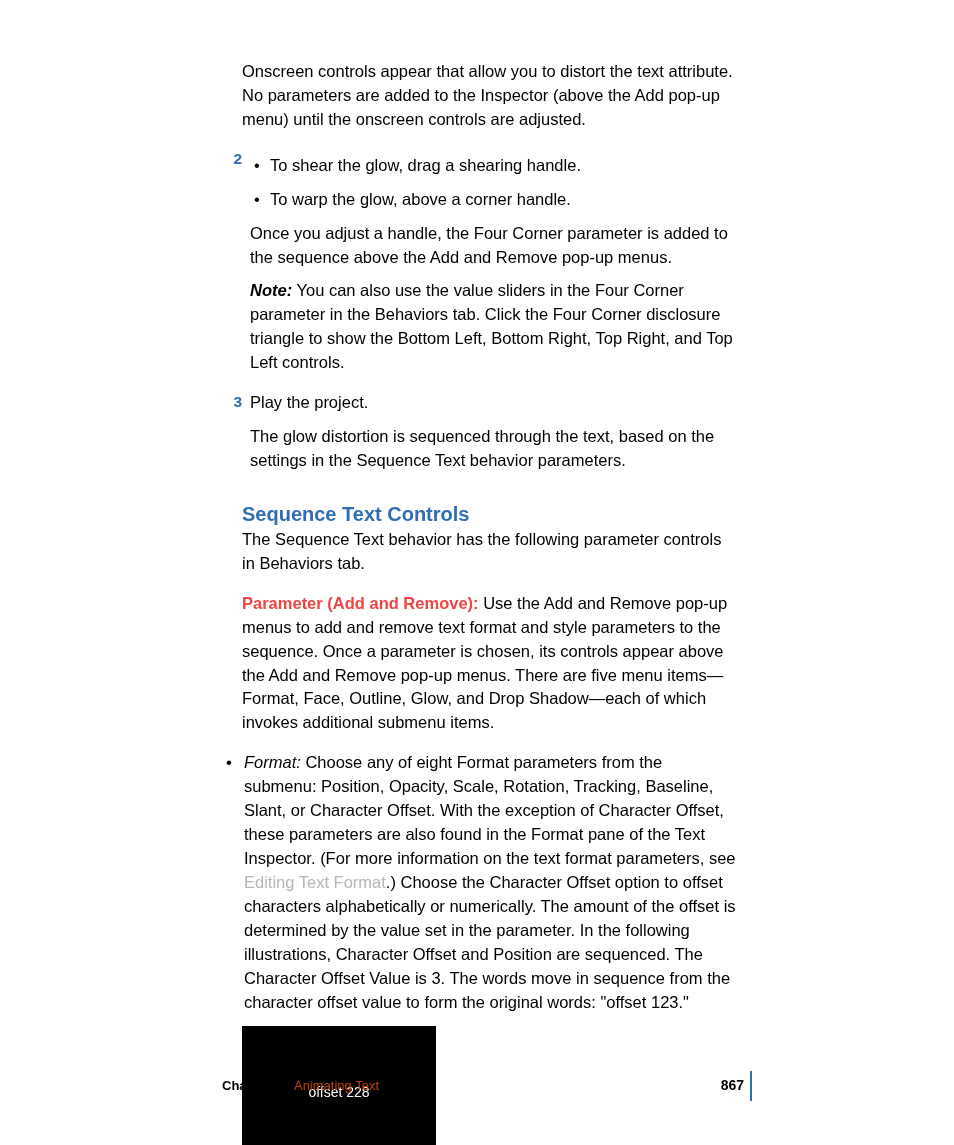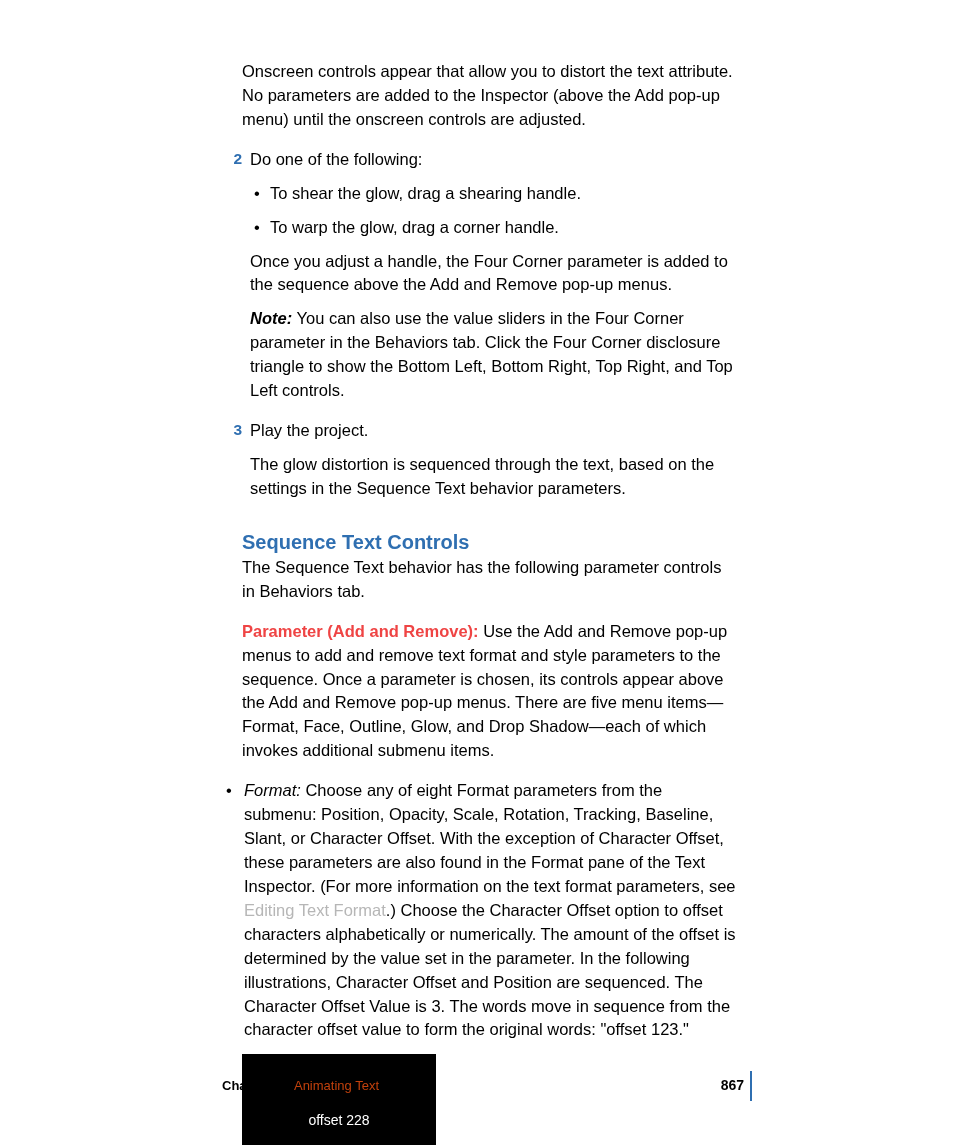--- a/index.html
+++ b/index.html
@@ -178,24 +178,23 @@
 </head>
 <body>
 
 <div class="page">
 
   <p class="body-text intro-block">Onscreen controls appear that allow you to distort the text attribute. No parameters are added to the Inspector (above the Add pop-up menu) until the onscreen controls are adjusted.</p>
 
   <div class="step">
     <div class="step-num">2</div>
     <div class="step-body">
-      <p>Do one of the following:</p>
       <ul class="sub">
         <li>To shear the glow, drag a shearing handle.</li>
-        <li>To warp the glow, drag a corner handle.</li>
+        <li>To warp the glow, above a corner handle.</li>
       </ul>
       <p class="indented">Once you adjust a handle, the Four Corner parameter is added to the sequence above the Add and Remove pop-up menus.</p>
       <p class="indented">
         <span class="note-label">Note:</span><span>  You can also use the value sliders in the Four Corner parameter in the Behaviors tab. Click the Four Corner disclosure triangle to show the Bottom Left, Bottom Right, Top Right, and Top Left controls.</span>
       </p>
     </div>
   </div>
 
   <div class="step">
     <div class="step-num">3</div>

